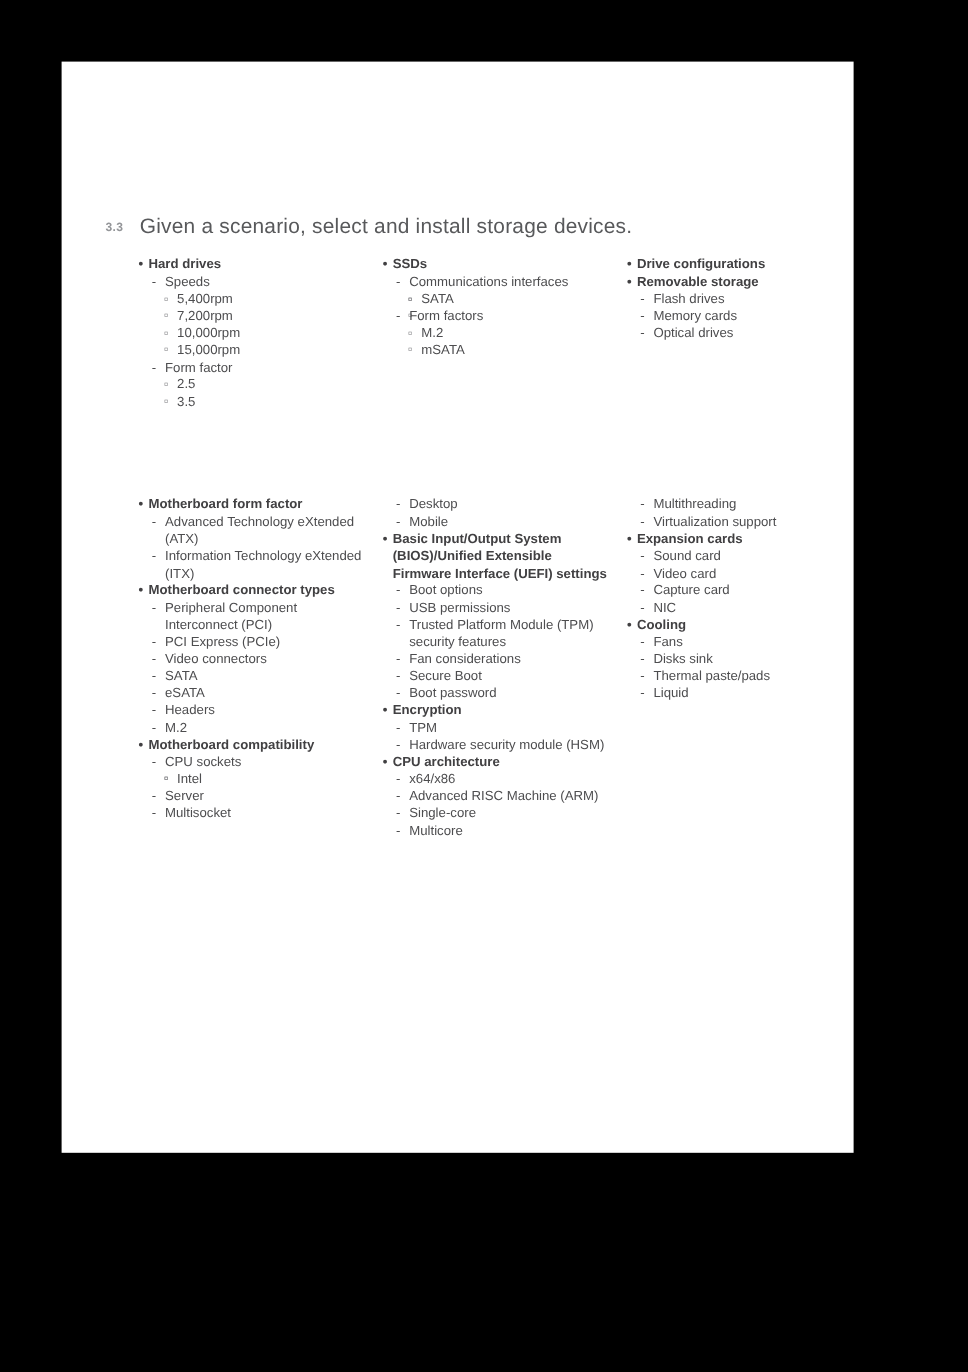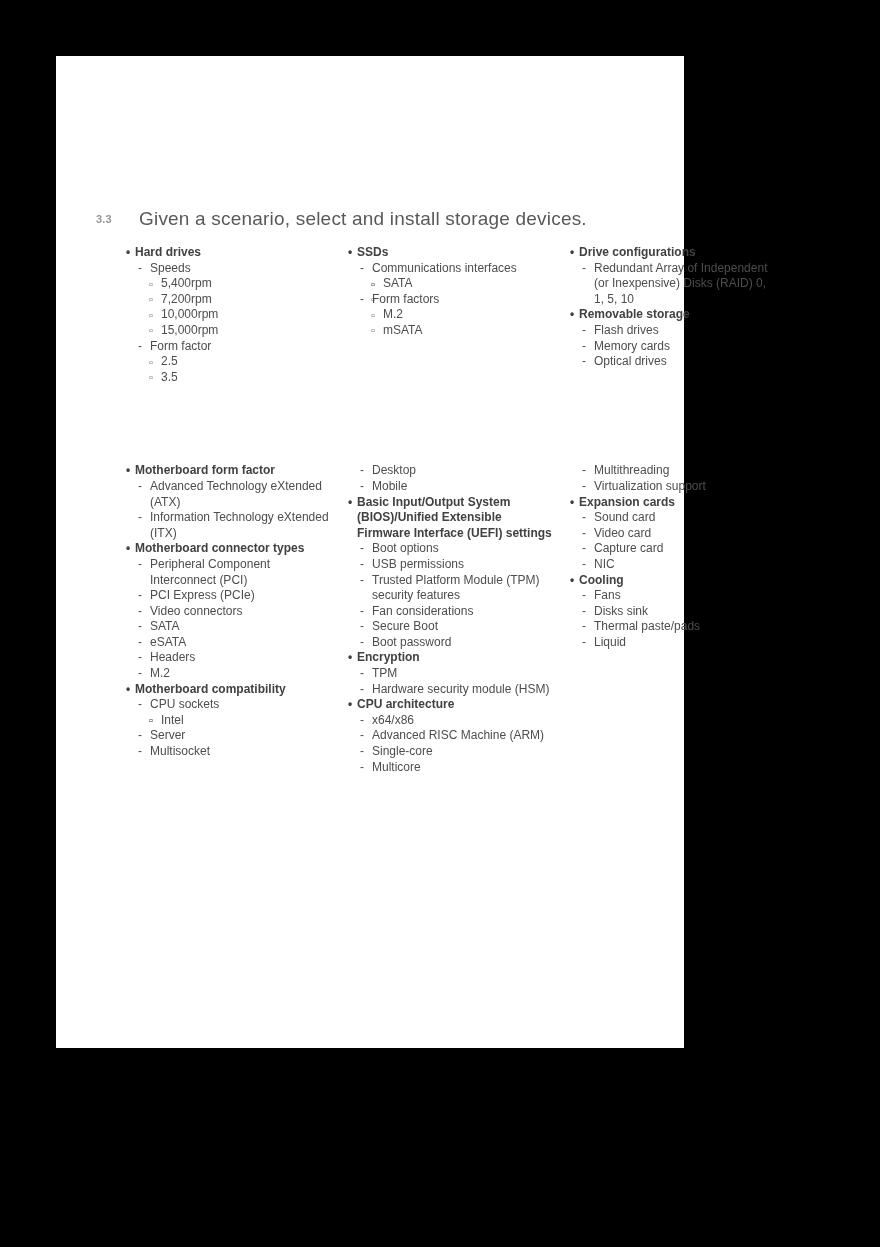--- a/index.html
+++ b/index.html
@@ -12,21 +12,21 @@
     position: relative;
     width: 880px;
     height: 1247px;
     background: var(--bg-color, #000);
     overflow: hidden;
   }
   .paper {
     position: absolute;
     left: 56px;
     top: 56px;
-    width: 628px;
+    width: 720px;
     height: 992px;
     background: var(--paper-color, #fff);
     box-sizing: border-box;
     padding: 139px 50px 0 71px;
   }
   .sec { position: relative; }
   .sec + .sec { margin-top: 78px; }
   .sec-head {
     position: relative;
     margin: 0 0 14px 0;
@@ -34,21 +34,21 @@
   .sec-num {
     position: absolute;
     left: -31px;
     top: 6px;
     font-size: 11px;
     font-weight: 600;
     letter-spacing: 0.2px;
     color: var(--num-color, #939598);
   }
   .sec-title {
-    margin: 12px;
+    margin: 0;
     font-size: 19px;
     font-weight: 400;
     line-height: 24px;
     letter-spacing: 0.2px;
     color: var(--head-color, #58595b);
     max-width: 620px;
   }
   .cols {
     display: grid;
     grid-template-columns: repeat(3, 203px);
@@ -110,21 +110,21 @@
             <div class="item lvl2"><span class="marker">-</span><span class="txt">Communications interfaces</span></div>
             <div class="item lvl3"><span class="marker">▫</span></div>
             <div class="item lvl3"><span class="marker">▫</span><span class="txt">SATA</span></div>
             <div class="item lvl3"><span class="marker">▫</span></div>
             <div class="item lvl2"><span class="marker">-</span><span class="txt">Form factors</span></div>
             <div class="item lvl3"><span class="marker">▫</span><span class="txt">M.2</span></div>
             <div class="item lvl3"><span class="marker">▫</span><span class="txt">mSATA</span></div>
           </div>
           <div class="col">
             <div class="item lvl1 bold"><span class="marker">•</span><span class="txt">Drive configurations</span></div>
-            <div class="item lvl2"><span class="marker">-</span><span class="txt">Redundant Array of Independent (or Inexpensive) Disks (RAID) 0, 1, 5, 10</span></div>
+            <div class="item lvl2"><span class="marker">-</span></div>
             <div class="item lvl1 bold"><span class="marker">•</span><span class="txt">Removable storage</span></div>
             <div class="item lvl2"><span class="marker">-</span><span class="txt">Flash drives</span></div>
             <div class="item lvl2"><span class="marker">-</span><span class="txt">Memory cards</span></div>
             <div class="item lvl2"><span class="marker">-</span><span class="txt">Optical drives</span></div>
           </div>
         </div>
   </section>
 
   <section class="sec">
     <div class="cols">

